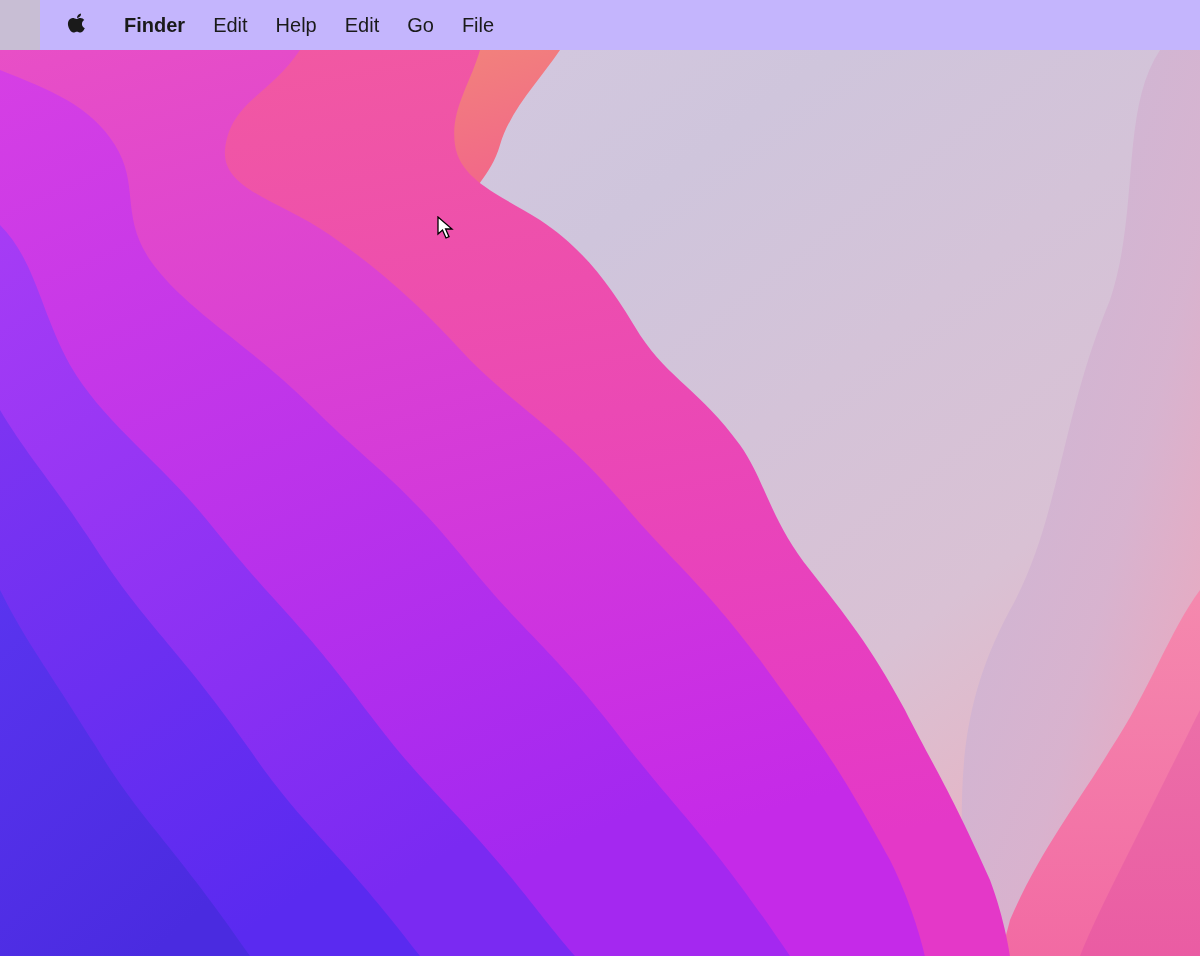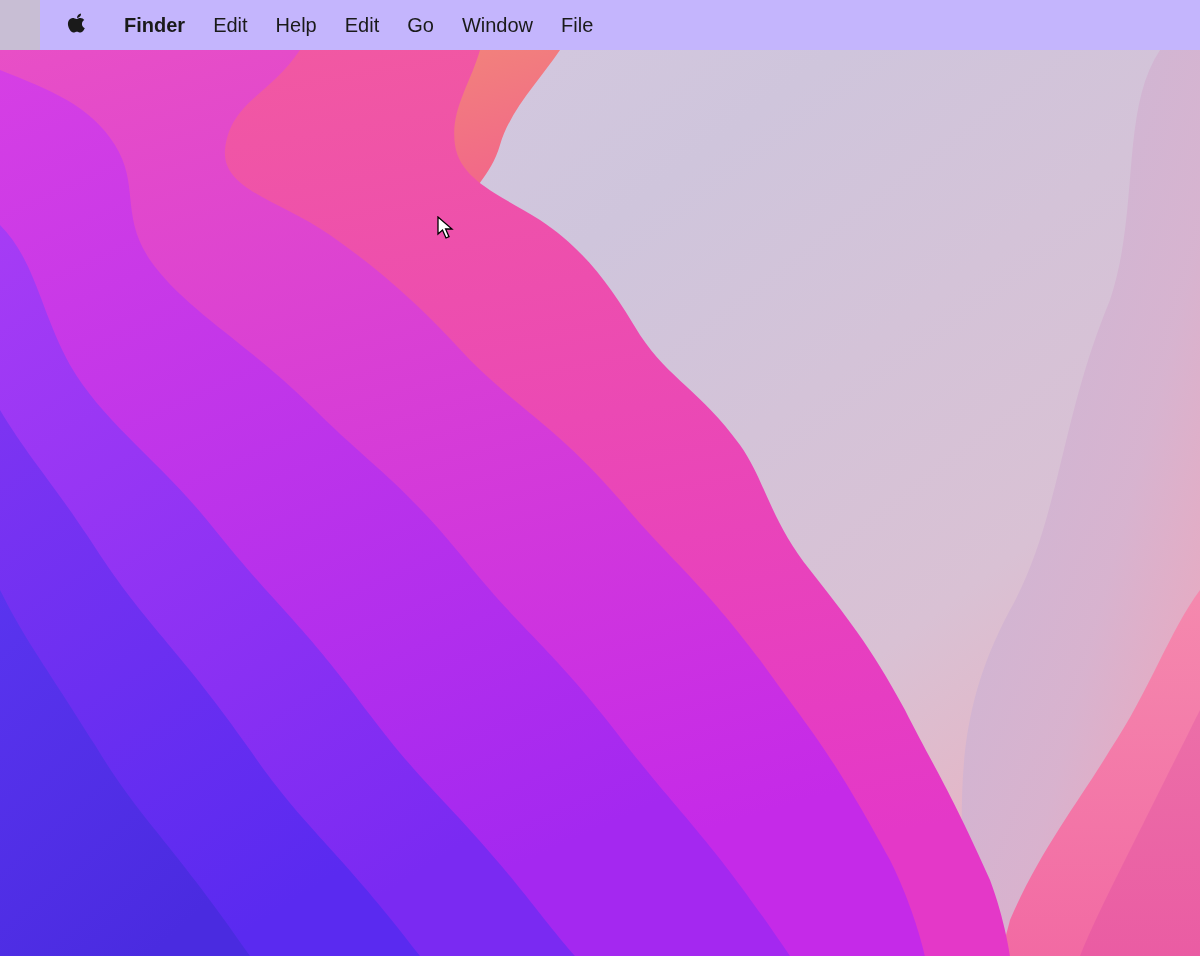--- a/index.html
+++ b/index.html
@@ -146,21 +146,20 @@
       <svg viewBox="0 0 170 170">
           <path d="M150.4 130.3c-2.5 5.7-5.4 11-8.9 15.8-4.8 6.6-8.7 11.2-11.8 13.8-4.9 4.1-10.1 6.2-15.7 6.3-4 0-8.8-1.1-14.4-3.4-5.6-2.3-10.7-3.4-15.4-3.4-4.9 0-10.2 1.1-15.9 3.4-5.7 2.3-10.3 3.5-13.8 3.6-5.4 .2-10.7-1.9-16-6.4-3.4-2.8-7.5-7.6-12.4-14.3-5.2-7.1-9.5-15.4-12.9-24.8-3.6-10.1-5.4-19.9-5.4-29.3 0-10.8 2.3-20.2 7-28 3.7-6.3 8.6-11.3 14.7-14.9 6.1-3.6 12.7-5.5 19.8-5.6 4.3 0 9.9 1.3 16.8 3.9 6.9 2.6 11.3 3.9 13.2 3.9 1.4 0 6.3-1.5 14.6-4.6 7.8-2.8 14.4-4 19.8-3.5 14.6 1.2 25.6 6.9 32.9 17.3-13.1 7.9-19.5 19-19.4 33.2 .1 11.1 4.1 20.3 12 27.6 3.6 3.4 7.6 6 12 7.8-1 2.8-2 5.5-3.1 8.1zM119.1 7.6c0 8.1-3 15.6-8.8 22.6-7.1 8.3-15.6 13.1-24.9 12.4-.1-1-.2-2-.2-3.1 0-7.8 3.4-16.1 9.4-22.9 3-3.4 6.8-6.3 11.4-8.6 4.6-2.3 9-3.5 13.1-3.8 .1 1.1 .1 2.3 0 3.4z"></path>
         </svg>
     </span>
   </div>
   <div class="item app">Finder</div>
   <div class="item">Edit</div>
   <div class="item">Help</div>
   <div class="item">Edit</div>
   <div class="item">Go</div>
-  <div class="item">Window</div>
   <div class="item">File</div>
 </div>
 
 <div class="cursor" id="cursor" style="left: 437px; top: 216px;">
   <svg viewBox="0 0 18 24">
     <path d="M1 1 L1 18 L5.5 14 L9 22 L12 20.7 L8.6 13 L15 13 Z" fill="#fff" stroke="#000" stroke-width="1.3"></path>
   </svg>
 </div>
 
 </body></html>

